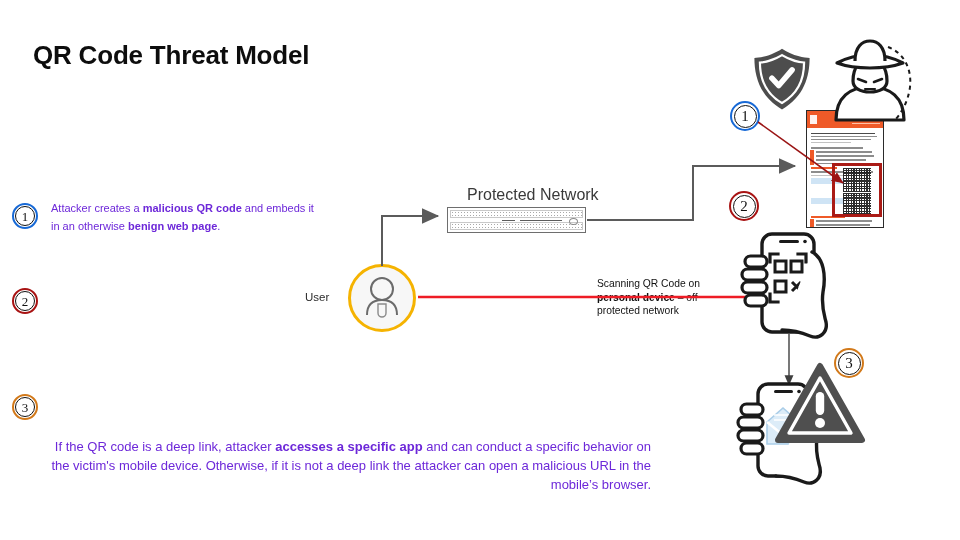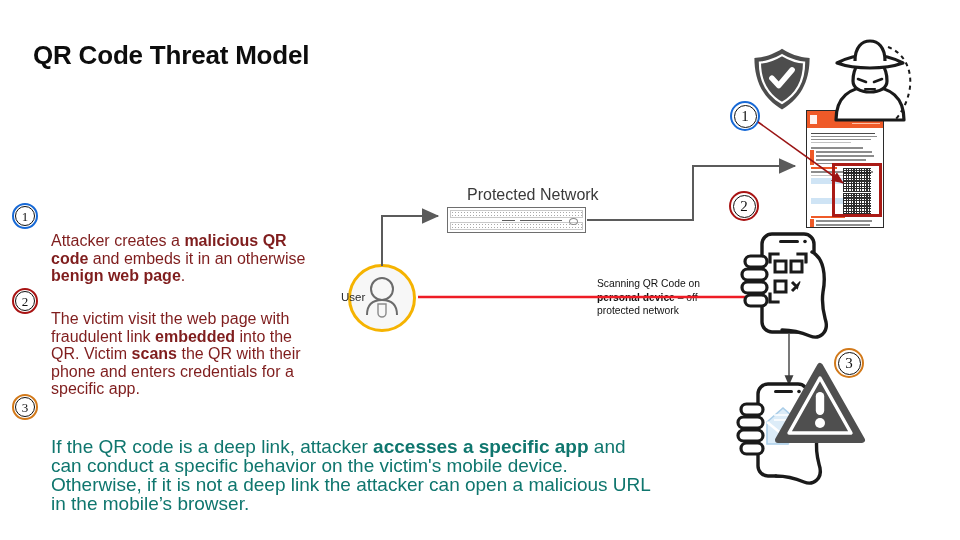--- a/index.html
+++ b/index.html
@@ -36,29 +36,28 @@
     font-size:13px;line-height:1;font-weight:normal;color:#111;
     font-family:"Liberation Serif", serif;
   }
   .badge.blue{border:2.4px solid #1769d6;}
   .badge.red{border:2.4px solid #a81313;}
   .badge.orange{border:2.4px solid #d2791a;}
 
   
   .step-text{
     position:absolute;
-    font-size:16px;line-height:17.5px;
-    color:#7f1d1d;
-    margin-top:32px;
+    font-size:11px;line-height:17.5px;
+    color:#6d28d9;
   }
   .step-text b{font-weight:bold;}
 
   #para-long{
     position:absolute;left:51px;top:437px;width:600px;
-    font-size:19px;line-height:19px;color:#0f766e;
+    font-size:13px;line-height:19px;color:#6d28d9;text-align:right;
   }
 
   
   #net-label{
     position:absolute;left:467px;top:186px;
     font-size:16px;color:#3a3a3a;
   }
   #net-device{
     position:absolute;left:447px;top:207px;width:139px;height:26px;
     border:1.5px solid #6e6e6e;background:#ffffff;box-sizing:border-box;
@@ -75,21 +74,21 @@
   .net-mid .d2{position:absolute;left:70px;top:1.5px;width:42px;height:1.6px;background:#5c5c5c;}
   .net-mid .d3{position:absolute;left:119px;top:0px;width:7px;height:5px;border:1.2px solid #8b8b8b;border-radius:50%;}
 
   #user-circle{
     position:absolute;left:348px;top:264px;width:68px;height:68px;
     border-radius:50%;border:3px solid #f5b301;background:#f7f7f7;
     box-sizing:border-box;
   }
   #user-label{
     position:absolute;left:305px;top:291px;
-    font-size:11.5px;color:#2b2b2b;margin-left:36px;
+    font-size:11.5px;color:#2b2b2b;
   }
 
   #scan-note{
     position:absolute;left:597px;top:277px;width:130px;
     font-size:10.3px;line-height:13.5px;color:#111;
   }
   #scan-note b{font-weight:bold;}
 
   
   svg.layer{position:absolute;left:0;top:0;width:960px;height:540px;pointer-events:none;}
@@ -137,21 +136,20 @@
   <div id="title">QR Code Threat Model</div>
 
   <div class="badge blue" style="left:12px;top:203px;">
     <span class="inner">1</span>
   </div>
   <div class="step-text" style="left:51px;top:200px;width:265px;">Attacker creates a <b>malicious QR code</b> and embeds it in an otherwise <b>benign web page</b>.</div>
 
   <div class="badge red" style="left:12px;top:288px;">
     <span class="inner">2</span>
   </div>
-  <div class="step-text" style="left:51px;top:278px;width:250px;">The victim visit the web page with fraudulent link <b>embedded</b> into the QR. Victim <b>scans</b> the QR with their phone and enters credentials for a specific app.</div>
 
   <div class="badge orange" style="left:12px;top:394px;">
     <span class="inner">3</span>
   </div>
 
   <div id="para-long">If the QR code is a deep link, attacker <b>accesses a specific app</b> and can conduct a specific behavior on the victim's mobile device. Otherwise, if it is not a deep link the attacker can open a malicious URL in the mobile’s browser.</div>
 
   <div id="net-label">Protected Network</div>
 
   <div id="net-device">

